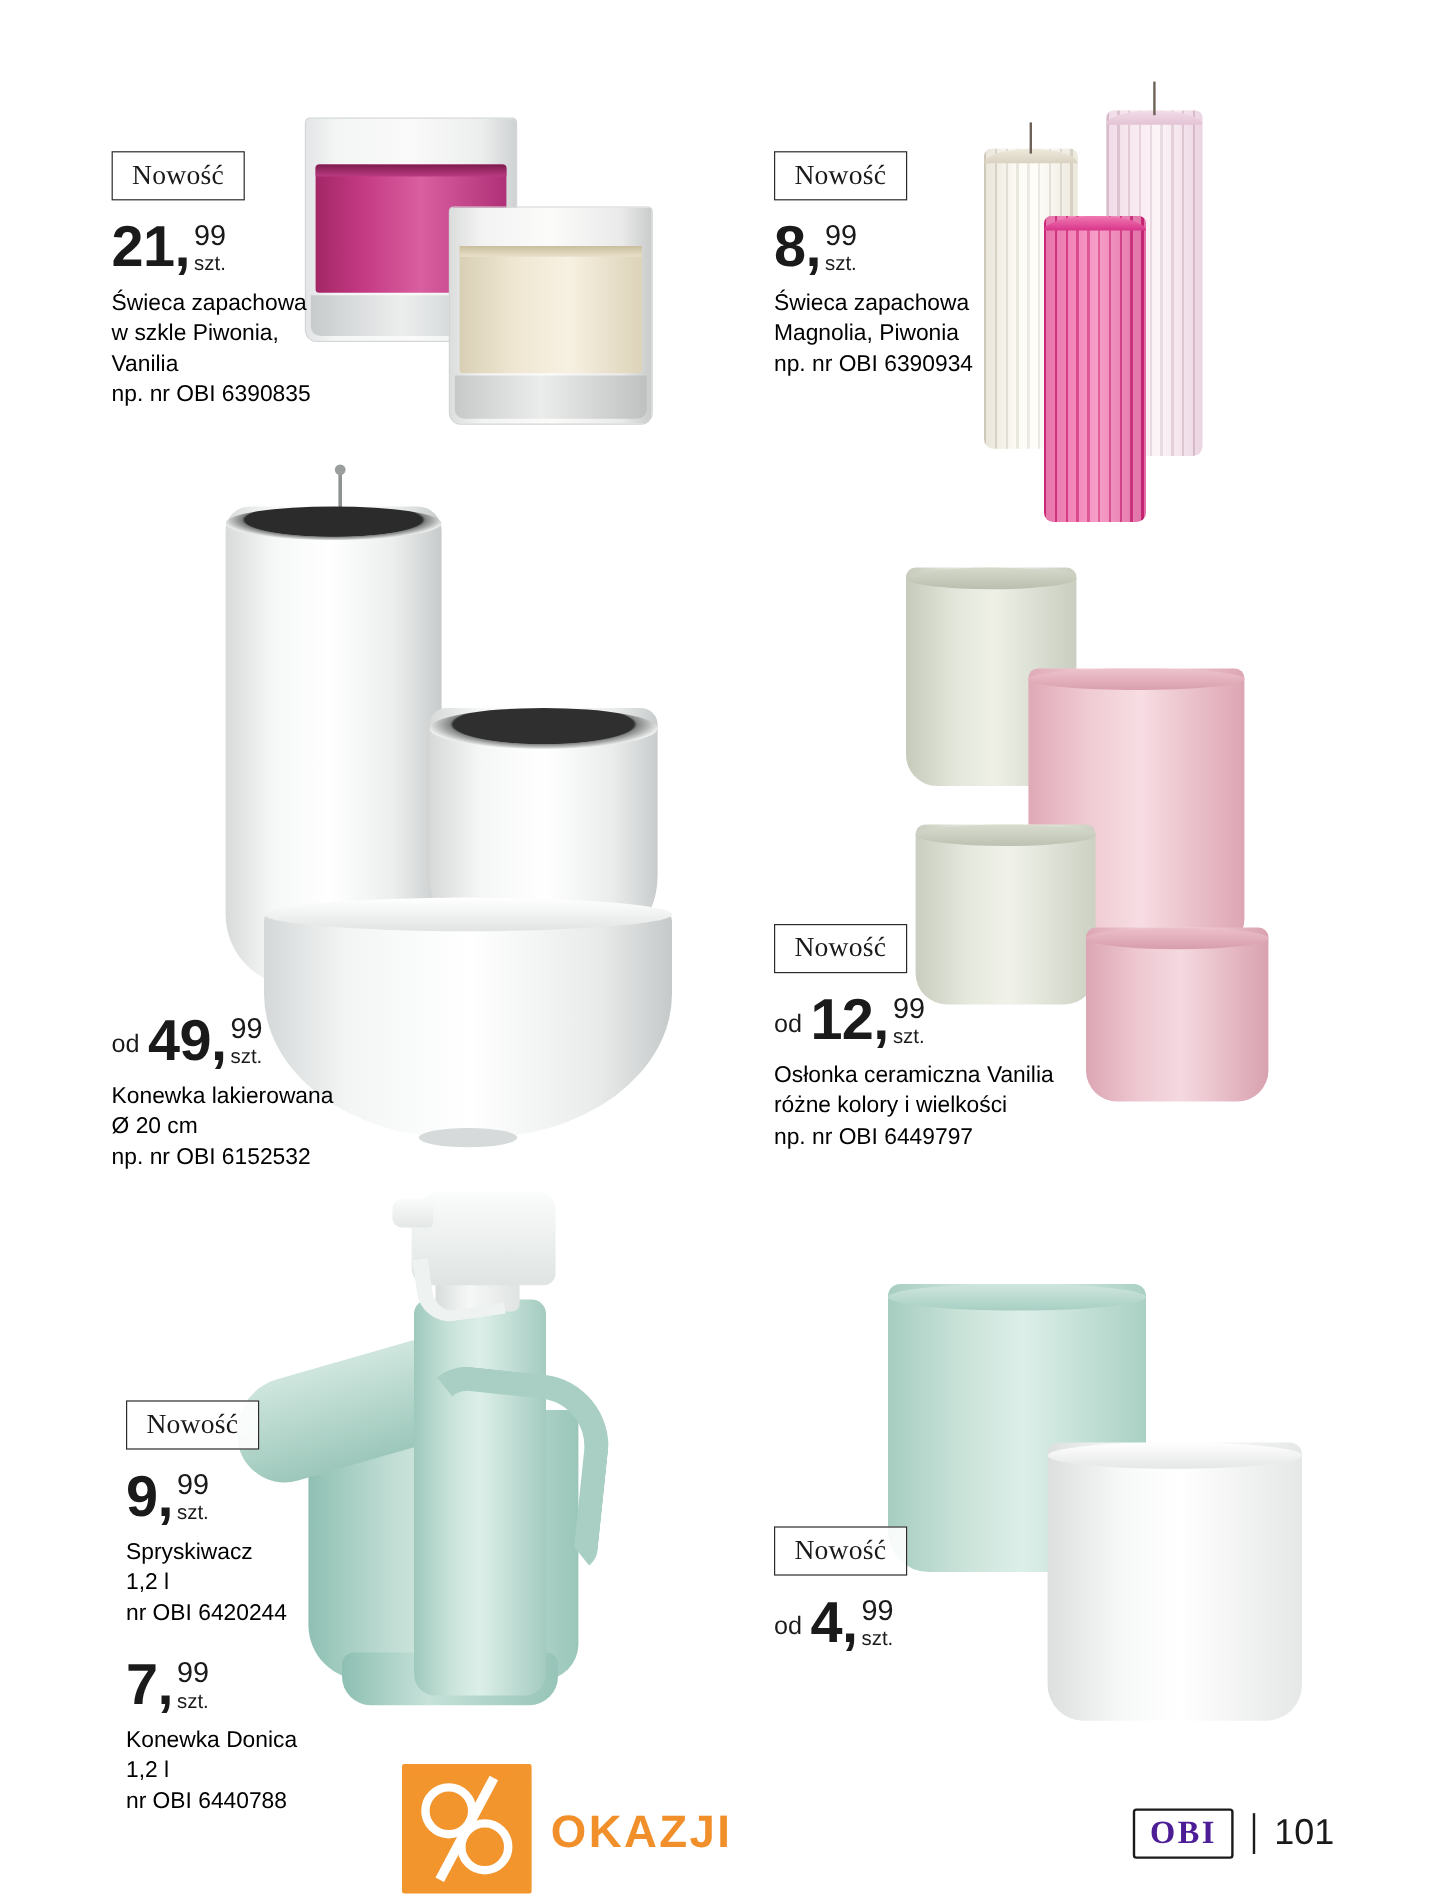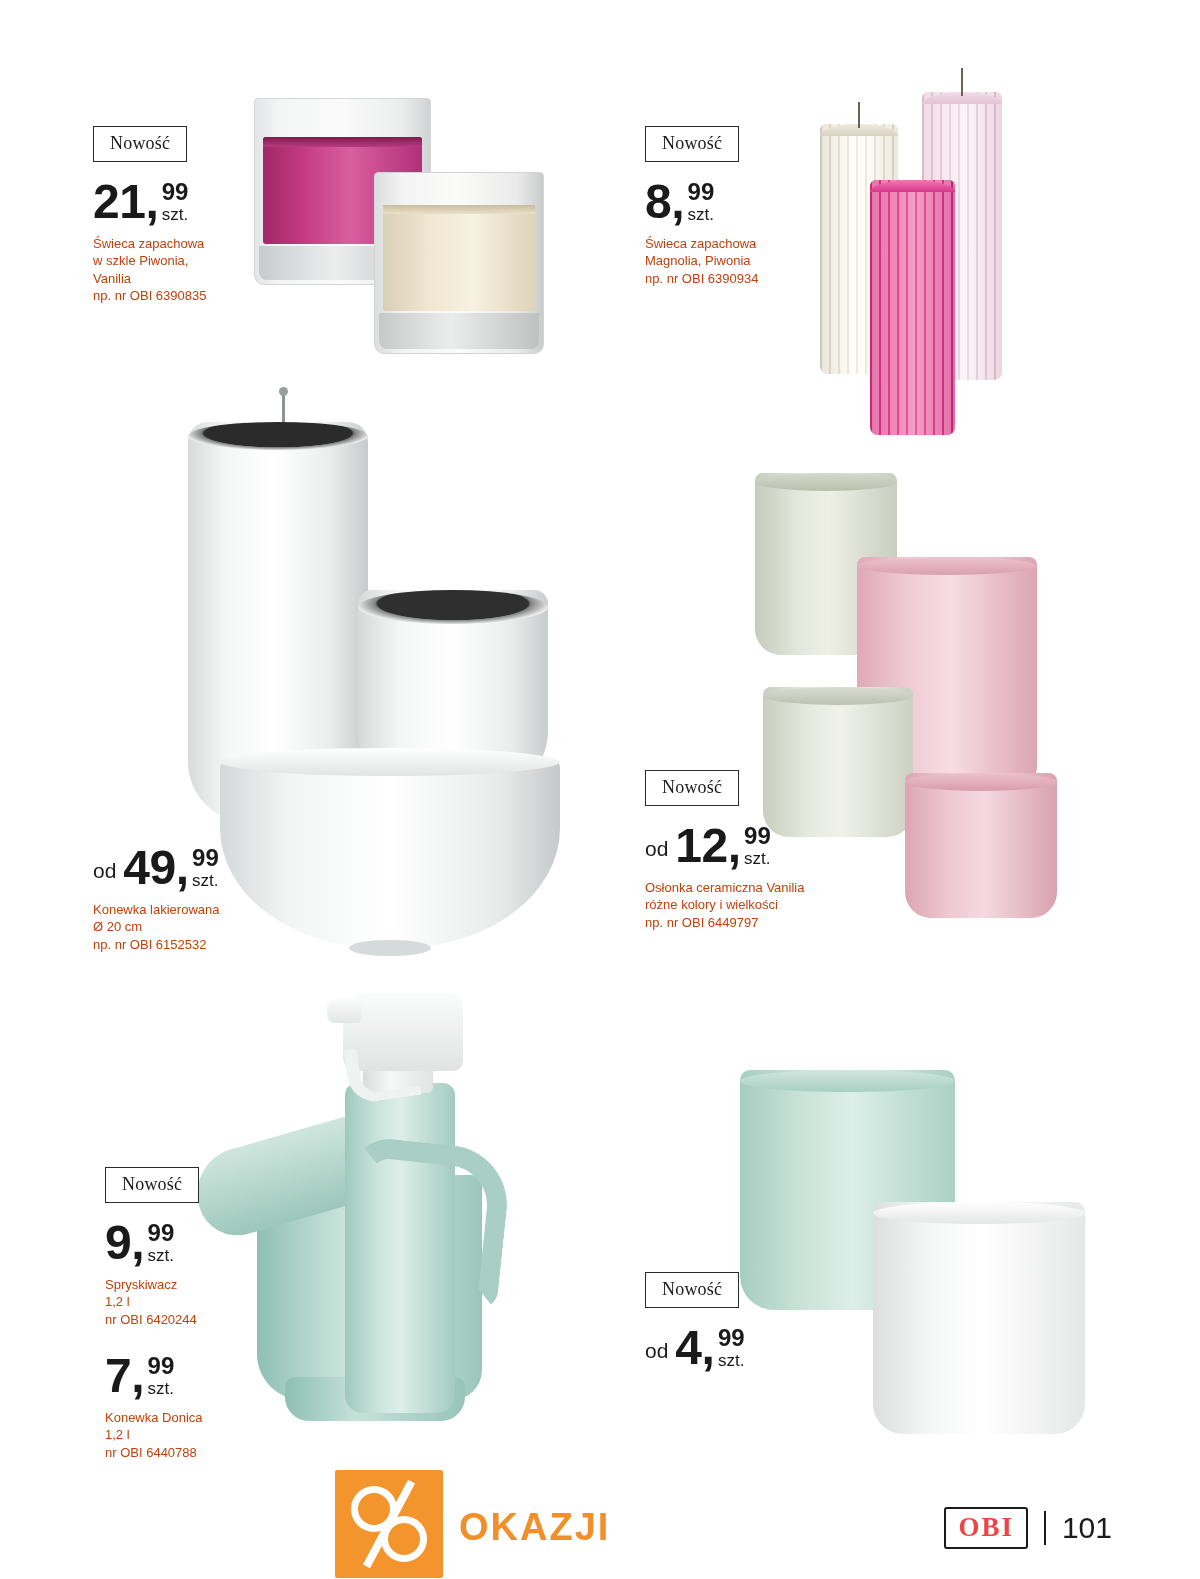--- a/index.html
+++ b/index.html
@@ -20,21 +20,21 @@
     inset: 0;
     background: #fff;
   }
 
   
   .badge {
     display: inline-block;
     border: 1px solid #2b2b2b;
     padding: 7px 16px 9px 16px;
     font-family: "Liberation Serif", serif;
-    font-size: 18px;
+    font-size: 23px;
     line-height: 1;
     color: #1a1a1a;
     background: rgba(255,255,255,0.9);
     letter-spacing: 0.2px;
   }
   .price-row {
     display: flex;
     align-items: flex-end;
     margin-top: 18px;
   }
@@ -57,34 +57,34 @@
   }
   .price-frac-wrap {
     display: flex;
     flex-direction: column;
     align-items: flex-start;
     margin-left: 3px;
     margin-bottom: 1px;
   }
   .price-frac {
     font-size: 24px;
-    font-weight: bold;
+    font-weight: normal;
     line-height: 1;
     margin-bottom: 2px;
   }
   .price-unit {
     font-size: 17px;
     line-height: 1;
     color: #1a1a1a;
   }
   .desc {
     margin-top: 11px;
-    font-size: 13px;
+    font-size: 19px;
     line-height: 1.33;
-    color: #c2410c;
+    color: #000000;
     max-width: 330px;
   }
   .desc div { white-space: pre; }
 
   
   .block { position: absolute; }
   #block-candle-glass { left: 93px; top: 126px; }
   #block-candle-pillar { left: 645px; top: 126px; }
   #block-planter { left: 93px; top: 828px; }
   #block-ceramic { left: 645px; top: 770px; }
@@ -319,21 +319,21 @@
   }
   .wm-text { margin-left: 16px; line-height: 1; }
   .wm-line1 { font-size: 38px; font-weight: bold; letter-spacing: 2px; color:#f0861a; }
   .wm-line2 { font-size: 38px; font-weight: bold; letter-spacing: 2px; color:#f0861a; margin-top: 6px; }
 
   
   #footer { position:absolute; right: 88px; bottom: 30px; display:flex; align-items:center; }
   .obi-logo {
     border: 2px solid #1a1a1a; padding: 5px 12px 6px 12px; border-radius: 3px;
     font-family: "Liberation Serif", serif; font-size: 27px; font-weight: bold;
-    letter-spacing: 2px; color:#ef4444; line-height: 1;
+    letter-spacing: 2px; color:#4c1d95; line-height: 1;
   }
   .page-sep { width: 2px; height: 34px; background:#1a1a1a; margin: 0 16px; }
   .page-num { font-size: 30px; color:#1a1a1a; }
 </style>
 </head>
 <body>
 
 <div class="page">
 
   <div class="art" id="art-candle-glass">

